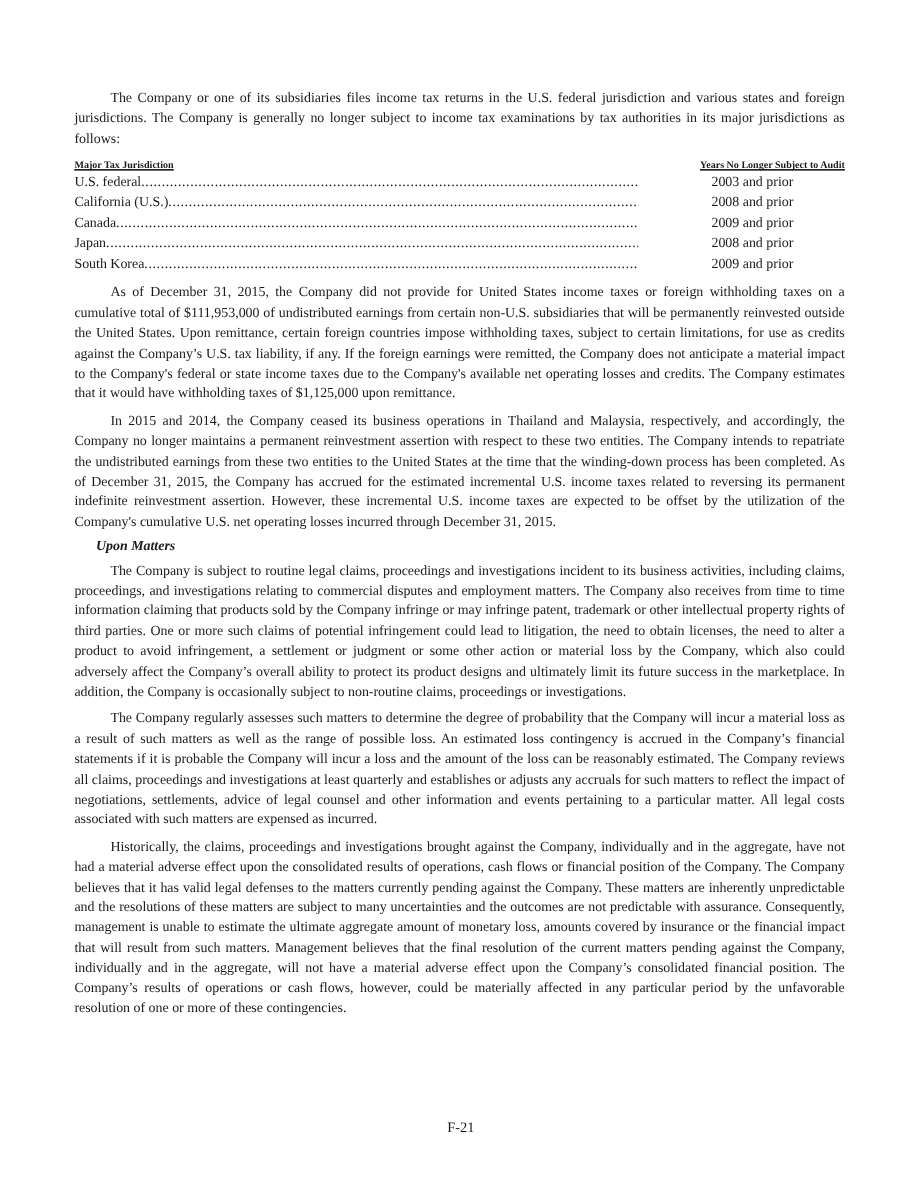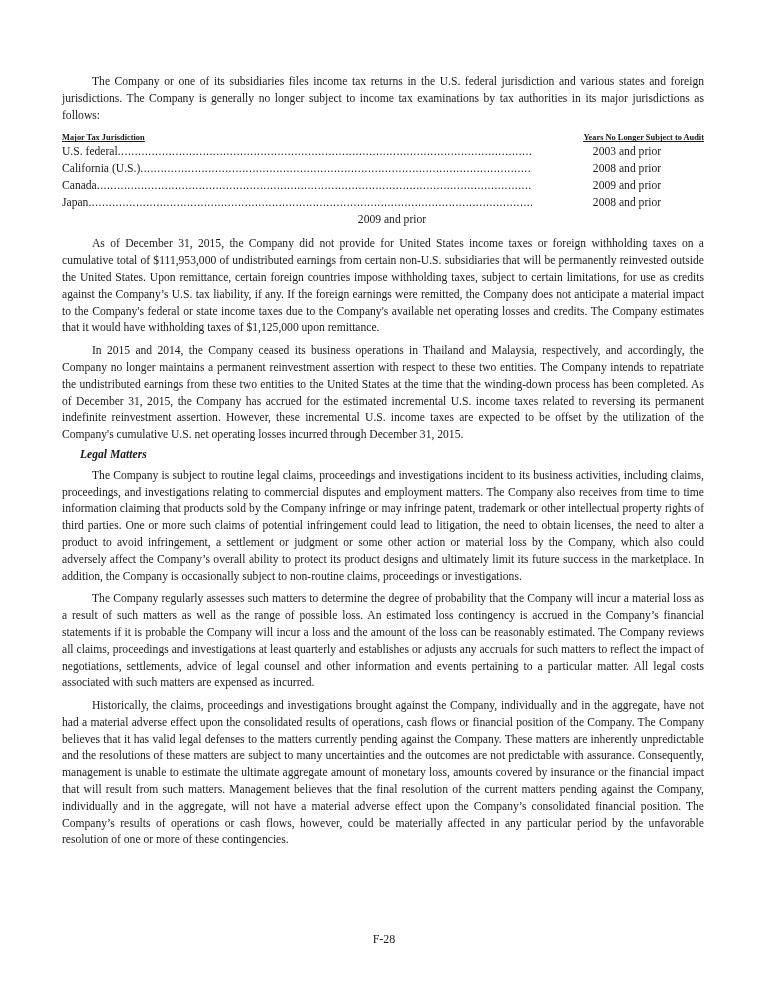--- a/index.html
+++ b/index.html
@@ -61,31 +61,35 @@
       <div class="year">2009 and prior</div>
     </div>
     <div class="tbl-row">
       <div class="juris">
           <span class="name">Japan</span>
           <span class="dots"></span>
         </div>
       <div class="year">2008 and prior</div>
     </div>
     <div class="tbl-row">
+      <div class="juris">
+          <span class="name">South Korea</span>
+          <span class="dots"></span>
+        </div>
       <div class="year">2009 and prior</div>
     </div>
   </div>
 
   <div class="gap-m"></div>
   <p>As of December 31, 2015, the Company did not provide for United States income taxes or foreign withholding taxes on a cumulative total of $111,953,000 of undistributed earnings from certain non-U.S. subsidiaries that will be permanently reinvested outside the United States. Upon remittance, certain foreign countries impose withholding taxes, subject to certain limitations, for use as credits against the Company’s U.S. tax liability, if any. If the foreign earnings were remitted, the Company does not anticipate a material impact to the Company's federal or state income taxes due to the Company's available net operating losses and credits. The Company estimates that it would have withholding taxes of $1,125,000 upon remittance.</p>
   <div class="gap-s"></div>
   <p>In 2015 and 2014, the Company ceased its business operations in Thailand and Malaysia, respectively, and accordingly, the Company no longer maintains a permanent reinvestment assertion with respect to these two entities. The Company intends to repatriate the undistributed earnings from these two entities to the United States at the time that the winding-down process has been completed. As of December 31, 2015, the Company has accrued for the estimated incremental U.S. income taxes related to reversing its permanent indefinite reinvestment assertion. However, these incremental U.S. income taxes are expected to be offset by the utilization of the Company's cumulative U.S. net operating losses incurred through December 31, 2015.</p>
 
-  <div class="sub-title">Legal Matters</div>
+  <div class="sub-title">Upon Matters</div>
 
   <p>The Company is subject to routine legal claims, proceedings and investigations incident to its business activities, including claims, proceedings, and investigations relating to commercial disputes and employment matters. The Company also receives from time to time information claiming that products sold by the Company infringe or may infringe patent, trademark or other intellectual property rights of third parties. One or more such claims of potential infringement could lead to litigation, the need to obtain licenses, the need to alter a product to avoid infringement, a settlement or judgment or some other action or material loss by the Company, which also could adversely affect the Company’s overall ability to protect its product designs and ultimately limit its future success in the marketplace. In addition, the Company is occasionally subject to non-routine claims, proceedings or investigations.</p>
   <div class="gap-s"></div>
   <p>The Company regularly assesses such matters to determine the degree of probability that the Company will incur a material loss as a result of such matters as well as the range of possible loss. An estimated loss contingency is accrued in the Company’s financial statements if it is probable the Company will incur a loss and the amount of the loss can be reasonably estimated. The Company reviews all claims, proceedings and investigations at least quarterly and establishes or adjusts any accruals for such matters to reflect the impact of negotiations, settlements, advice of legal counsel and other information and events pertaining to a particular matter. All legal costs associated with such matters are expensed as incurred.</p>
   <div class="gap-s"></div>
   <p>Historically, the claims, proceedings and investigations brought against the Company, individually and in the aggregate, have not had a material adverse effect upon the consolidated results of operations, cash flows or financial position of the Company. The Company believes that it has valid legal defenses to the matters currently pending against the Company. These matters are inherently unpredictable and the resolutions of these matters are subject to many uncertainties and the outcomes are not predictable with assurance. Consequently, management is unable to estimate the ultimate aggregate amount of monetary loss, amounts covered by insurance or the financial impact that will result from such matters. Management believes that the final resolution of the current matters pending against the Company, individually and in the aggregate, will not have a material adverse effect upon the Company’s consolidated financial position. The Company’s results of operations or cash flows, however, could be materially affected in any particular period by the unfavorable resolution of one or more of these contingencies.</p>
 </div>
 
-<div class="footer">F-28</div>
+<div class="footer">F-21</div>
 
 </body></html>

